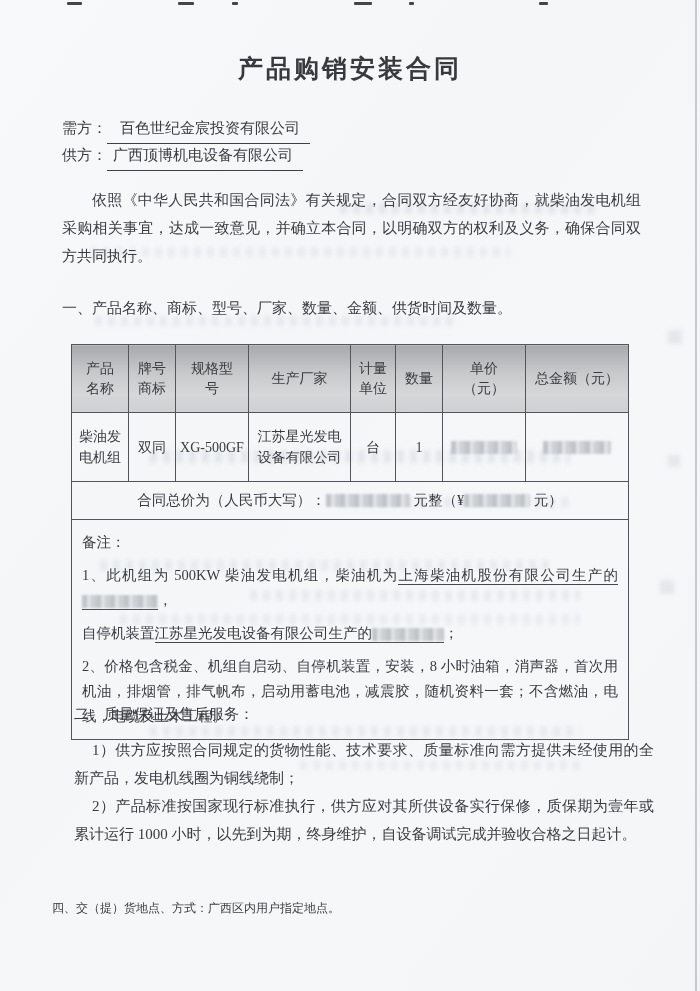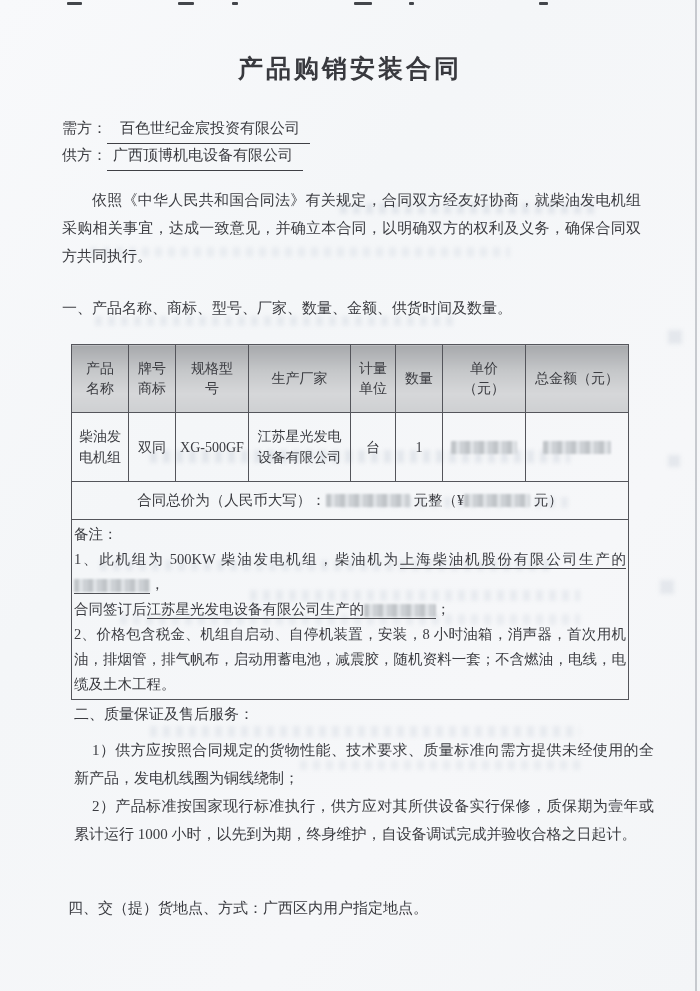--- a/index.html
+++ b/index.html
@@ -51,37 +51,37 @@
   table.contract th, table.contract td { border:1px solid #54555b; padding:2px; }
   table.contract th {
     height:68px; font-weight:normal; text-align:center; vertical-align:middle;
     background:linear-gradient(180deg,#a7a9ac 0%,#c5c7c9 38%,#d6d7d9 72%,#ced0d2 100%);
     line-height:20px;
   }
   table.contract th span { white-space:pre-line; }
   td.cell { height:69px; text-align:center; vertical-align:middle; line-height:21px; }
   td.total-row { height:38px; text-align:center; padding-left:10px; font-size:14.5px; }
   td.notes { padding:3px 10px 5px 10px; font-size:14.5px; vertical-align:top; }
-  .note-line { margin:0; line-height:25px; text-align:justify; }
+  .note-line { margin:8px; line-height:25px; text-align:justify; }
   .ul { border-bottom:1px solid #46474c; padding-bottom:1px; }
 
   .redact {
     display:inline-block; height:13px; vertical-align:-2px; border-radius:1px;
     background:repeating-linear-gradient(90deg,#c1c5c9 0 5px,#dfe2e5 5px 9px,#ccd0d4 9px 14px);
     filter:blur(1.3px);
   }
   .r-caps { width:84px; } .r-num { width:66px; }
   .r-price { width:66px; } .r-total { width:68px; }
   .r-n1 { width:76px; vertical-align:-3px; } .r-n2 { width:72px; vertical-align:-3px; }
 
   .sec2 { position:absolute; top:700px; left:74px; width:580px; font-size:15px; }
   .sec2-heading { line-height:28px; margin:0 0 8px 0; }
   .clause { margin:0; line-height:28px; text-align:justify; text-indent:1.2em; }
   .sec3 { position:absolute; top:866px; left:62px; width:585px; font-size:15px; line-height:28px; }
-  .sec4 { position:absolute; top:894px; left:68px; width:585px; font-size:15px; line-height:28px; }
+  .sec4 { position:absolute; top:894px; left:52px; width:585px; font-size:12px; line-height:28px; }
 </style>
 </head>
 <body>
 
 <div class="paper">
 
   <div class="edge-line"></div>
   <div class="dash" style="left:67px;width:15px;"></div>
   <div class="dash" style="left:178px;width:16px;"></div>
   <div class="dash" style="left:232px;width:6px;"></div>
@@ -159,21 +159,21 @@
       <td class="total-row" colspan="8">
         <span>合同总价为（人民币大写）：</span><span class="redact r-caps"></span>
         <span>元整（¥</span><span class="redact r-num"></span>
         <span>元）</span>
       </td>
     </tr>
     <tr>
       <td class="notes" colspan="8">
         <p class="note-line">备注：</p>
         <p class="note-line"><span>1、此机组为 500KW 柴油发电机组，柴油机为</span><span class="ul"><span>上海柴油机股份有限公司生产的</span><span class="redact r-n1"></span></span><span>，</span></p>
-        <p class="note-line"><span>合同签订后</span><span class="ul"><span>江苏星光发电设备有限公司生产的</span><span class="redact r-n2"></span></span><span>；</span></p>
+        <p class="note-line"><span>自停机装置</span><span class="ul"><span>江苏星光发电设备有限公司生产的</span><span class="redact r-n2"></span></span><span>；</span></p>
         <p class="note-line">2、价格包含税金、机组自启动、自停机装置，安装，8 小时油箱，消声器，首次用机油，排烟管，排气帆布，启动用蓄电池，减震胶，随机资料一套；不含燃油，电线，电缆及土木工程。</p>
       </td>
     </tr>
   </tbody>
     </table>
 
   <div class="sec2">
     <p class="sec2-heading">二、质量保证及售后服务：</p>
     <p class="clause">1）供方应按照合同规定的货物性能、技术要求、质量标准向需方提供未经使用的全新产品，发电机线圈为铜线绕制；</p>
     <p class="clause">2）产品标准按国家现行标准执行，供方应对其所供设备实行保修，质保期为壹年或累计运行 1000 小时，以先到为期，终身维护，自设备调试完成并验收合格之日起计。</p>

